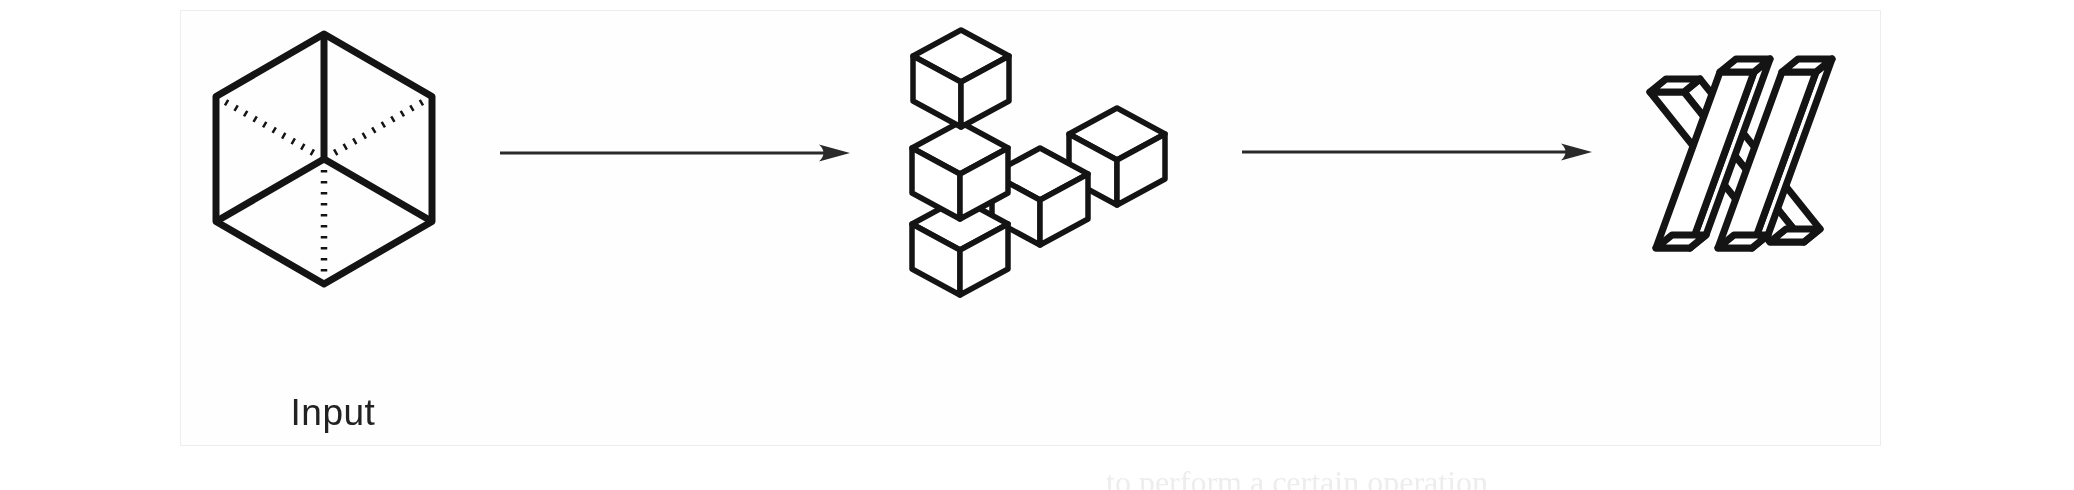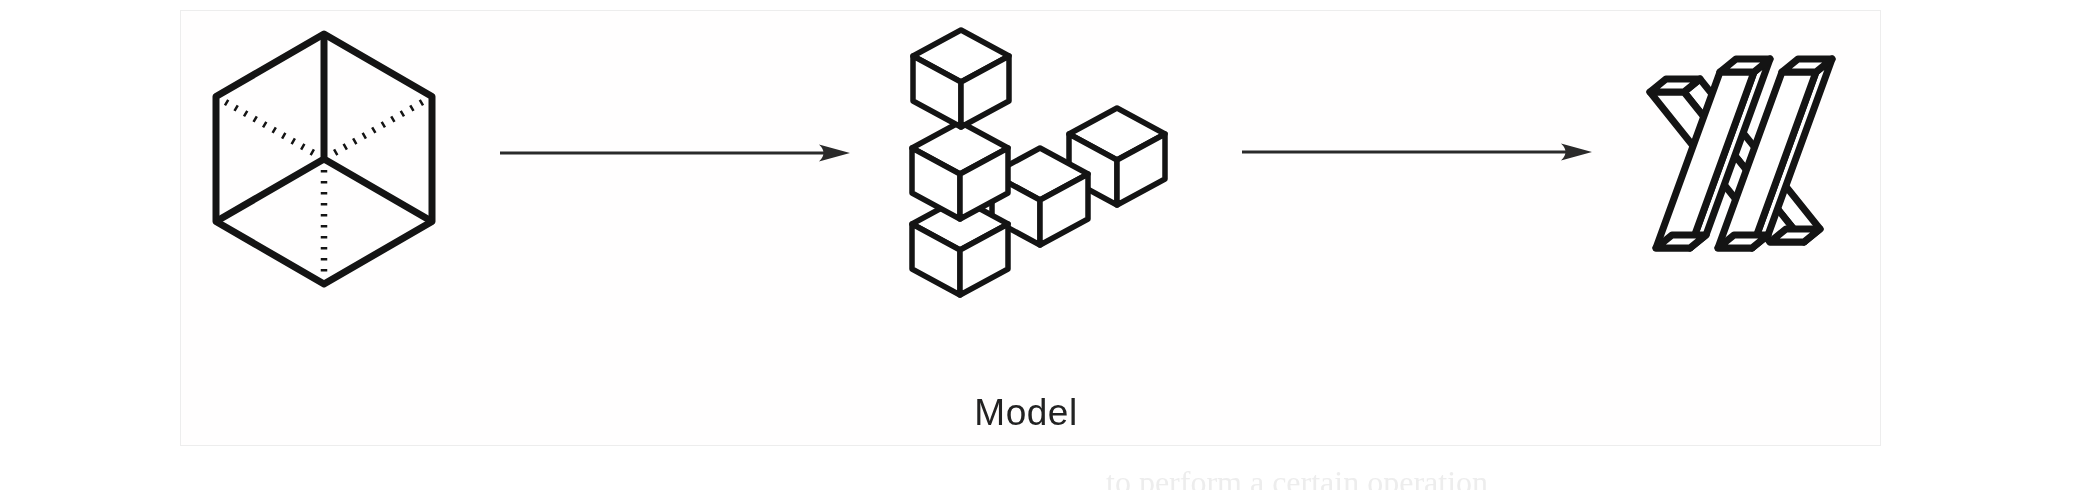--- a/index.html
+++ b/index.html
@@ -80,17 +80,17 @@
     </g>
 
     <g>
       <polygon class="stroke" stroke-width="7" points="170,20 186,7 122,183 106,196"></polygon>
       <polygon class="stroke" stroke-width="7" points="72,196 136,20 170,20 106,196"></polygon>
       <polygon class="stroke" stroke-width="7" points="136,20 170,20 186,7 152,7"></polygon>
       <polygon class="stroke" stroke-width="7" points="72,196 106,196 122,183 88,183"></polygon>
     </g>
   </svg>
 
-  <div class="node-label" style="left:876px;">Model</div>
+  <div class="node-label" style="left:183px;">Input</div>
 
   <div class="bg-caption">to perform a certain operation</div>
 
 </div>
 
 </body></html>

